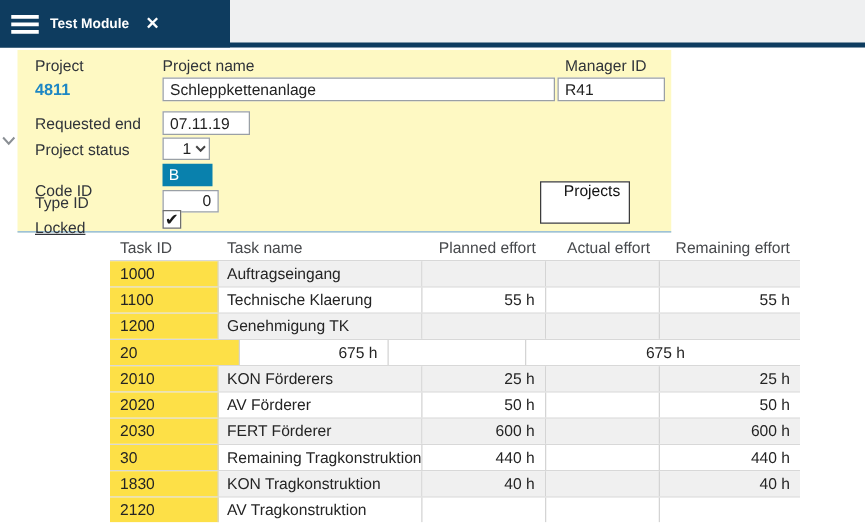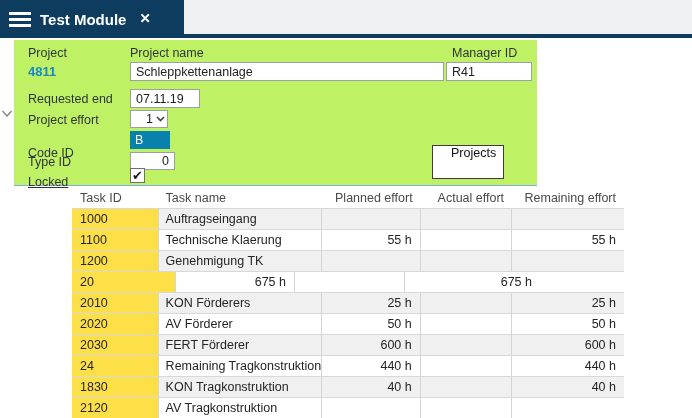--- a/index.html
+++ b/index.html
@@ -6,25 +6,25 @@
   .screen{position:relative;width:692px;height:418px;background:#ffffff;
           font-family:"Liberation Sans",sans-serif;overflow:hidden;}
 
   
   .topbar{position:absolute;left:0;top:0;width:692px;height:38px;background:#eff0f1;}
   .topbar-underline{position:absolute;left:0;top:34px;width:692px;height:4px;background:#0e3c5f;}
   .tab{position:absolute;left:0;top:0;width:184px;height:38px;background:#0e3c5f;
        display:flex;align-items:center;color:#fff;cursor:pointer;}
   .hamburger{width:22px;margin-left:9px;display:flex;flex-direction:column;gap:3px;}
   .hamburger span{display:block;height:3px;background:#fff;}
-  .tab-title{margin-left:9px;font-size:15px;font-weight:bold;white-space:nowrap;}
+  .tab-title{margin-left:9px;font-size:11px;font-weight:bold;white-space:nowrap;}
   .tab-close{margin-left:13px;font-size:13.5px;font-weight:bold;line-height:1;}
 
   
-  .panel{position:absolute;left:14px;top:40px;width:523px;height:146px;background:#bef264;
+  .panel{position:absolute;left:14px;top:40px;width:523px;height:146px;background:#fef9c3;
          border-bottom:1px solid #7fb0de;box-sizing:border-box;}
   .flabel{position:absolute;font-size:12.5px;color:#30343a;white-space:nowrap;}
   .fvalue-link{position:absolute;font-size:13px;font-weight:bold;color:#1d87c4;}
   .finput{position:absolute;box-sizing:border-box;height:19px;border:1px solid #9aa0a6;
           background:#fff;font-family:"Liberation Sans",sans-serif;font-size:12.5px;
           color:#222;padding:0 5px;outline:none;}
   .finput.num{text-align:right;}
   .dropdown{position:absolute;box-sizing:border-box;height:18px;border:1px solid #9aa0a6;
             background:#fff;display:flex;align-items:center;justify-content:flex-end;
             font-size:12.5px;color:#222;padding:0 2px 0 2px;cursor:pointer;}
@@ -35,21 +35,21 @@
             border:1px solid #6f6f6f;display:flex;align-items:center;justify-content:center;
             cursor:pointer;}
   .checkbox .mark{font-size:13px;line-height:1;color:#1a1a1a;margin-top:-1px;}
   .projects-btn{position:absolute;left:418px;top:105px;width:72px;height:34px;
                 box-sizing:border-box;background:#fff;border:1px solid #3c3c3c;
                 display:flex;align-items:flex-start;gap:9px;padding:0 9px;cursor:pointer;
                 font-size:12.5px;color:#111;}
   .gutter-chevron{position:absolute;left:1px;top:105px;width:12px;height:10px;cursor:pointer;}
 
   
-  .task-table{position:absolute;left:28px;top:188px;width:552px;padding-left:44px;}
+  .task-table{position:absolute;left:44px;top:188px;width:552px;padding-left:44px;}
   .thead{display:flex;height:20px;align-items:center;font-size:12.5px;color:#47494c;background:#fff;}
   .thead .hcell{box-sizing:border-box;display:flex;align-items:center;height:100%;}
   .trow{display:flex;height:21px;box-sizing:border-box;border-top:1px solid #d8d8d8;
         font-size:12.5px;color:#242424;background:#fff;cursor:default;}
   .cell{box-sizing:border-box;display:flex;align-items:center;height:100%;
         border-right:1px solid #d4d4d4;overflow:hidden;white-space:nowrap;}
   .c-id{width:104px;padding-left:8px;background:#fde047;}
   .c-name{width:198px;padding-left:7px;}
   .c-p{width:119px;justify-content:flex-end;padding-right:8px;}
   .c-a{width:110px;justify-content:flex-end;padding-right:8px;}
@@ -88,21 +88,21 @@
     <span class="flabel" style="left:438px;top:6px;">Manager ID</span>
 
     <span class="fvalue-link" style="left:14px;top:24px;">4811</span>
 
     <input class="finput" style="left: 116px; top: 22px; width: 314px;" type="text" value="Schleppkettenanlage">
     <input class="finput" style="left: 432px; top: 22px; width: 86px;" type="text" value="R41">
 
     <span class="flabel" style="left:14px;top:52px;">Requested end</span>
     <input class="finput" style="left: 116px; top: 49px; width: 70px;" type="text" value="07.11.19">
 
-    <span class="flabel" style="left:14px;top:73px;">Project effort</span>
+    <span class="flabel" style="left:14px;top:73px;">Project status</span>
     <div class="dropdown" style="left:116px;top:70px;width:38px;">
       <span class="val">1</span>
       <svg width="9" height="6" viewBox="0 0 9 6">
         <polyline points="1,1 4.5,4.6 8,1" fill="none" stroke="#444" stroke-width="1.6"></polyline>
       </svg>
     </div>
 
     <span class="flabel" style="left:14px;top:94px;margin-top:12px;">Code ID</span>
     <div class="code-field" style="left:116px;top:91px;width:40px;">B</div>
 
@@ -176,21 +176,21 @@
           <div class="cell c-r">50 h</div>
         </div>
         <div class="trow stripe">
           <div class="cell c-id">2030</div>
           <div class="cell c-name">FERT Förderer</div>
           <div class="cell c-p">600 h</div>
           <div class="cell c-a"></div>
           <div class="cell c-r">600 h</div>
         </div>
         <div class="trow">
-          <div class="cell c-id">24</div>
+          <div class="cell c-id">30</div>
           <div class="cell c-name">Remaining Tragkonstruktion</div>
           <div class="cell c-p">440 h</div>
           <div class="cell c-a"></div>
           <div class="cell c-r">440 h</div>
         </div>
         <div class="trow stripe">
           <div class="cell c-id">1830</div>
           <div class="cell c-name">KON Tragkonstruktion</div>
           <div class="cell c-p">40 h</div>
           <div class="cell c-a"></div>

